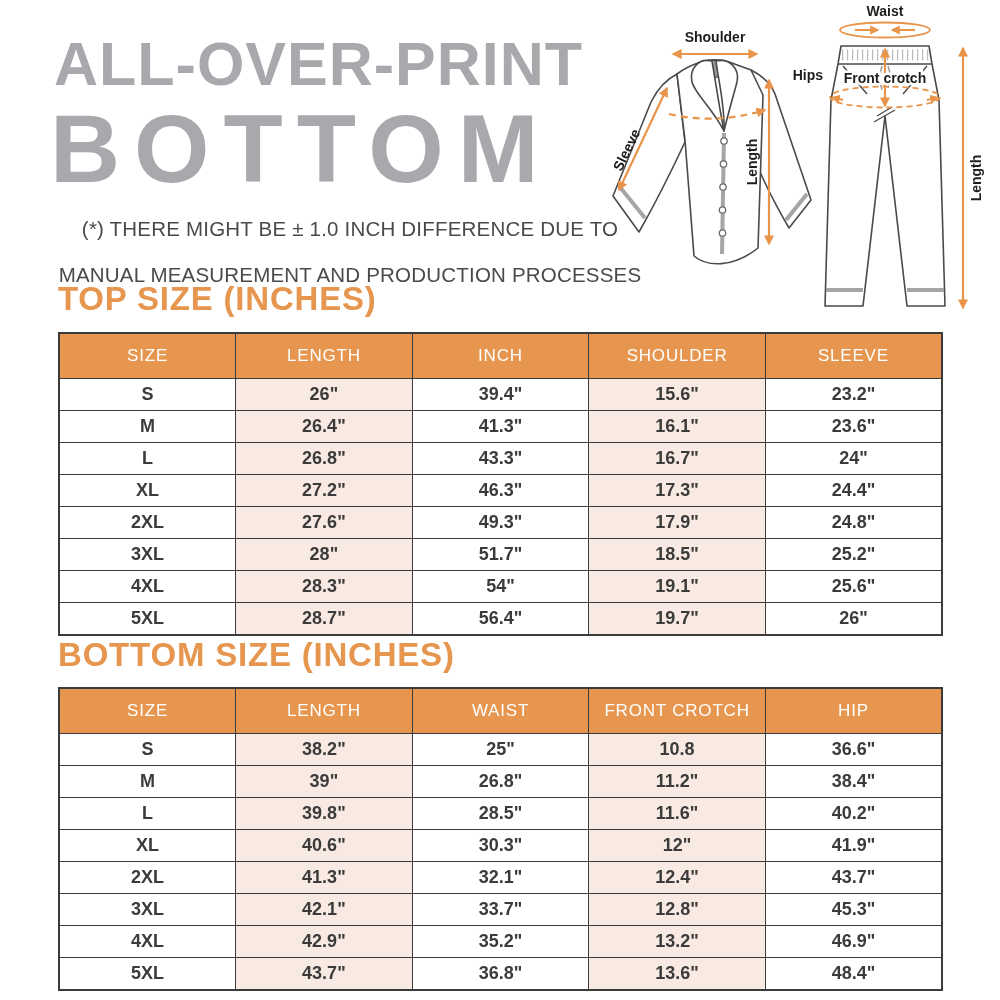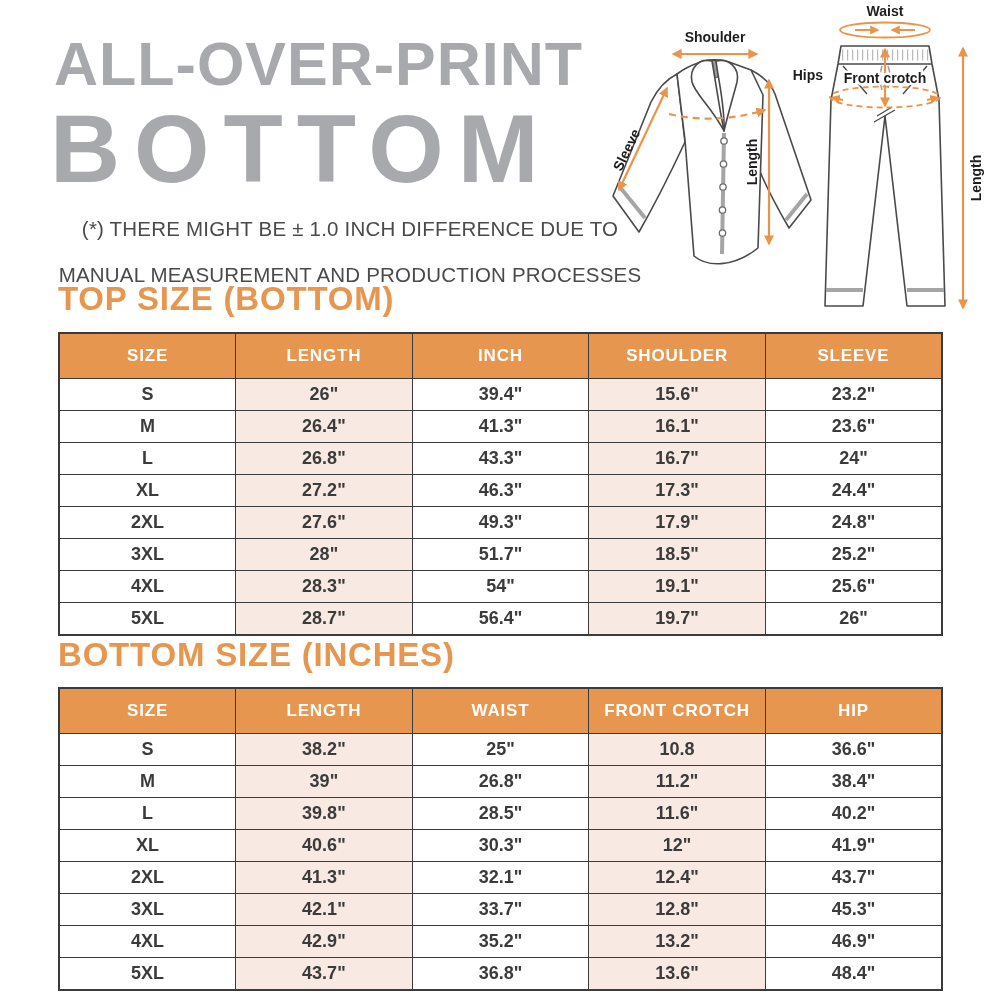--- a/index.html
+++ b/index.html
@@ -33,21 +33,21 @@
   
   table.size-table {
     position:absolute; left:58px; width:885px;
     border-collapse:collapse; table-layout:fixed;
     border:2px solid var(--line-dark);
   }
   #top-table { top:332px; }
   #bottom-table { top:687px; }
   .size-table th {
     background:var(--accent); color:#ffffff; height:42px;
-    font-size:17px; font-weight:bold; letter-spacing:0.8px;
+    font-size:17px; font-weight:normal; letter-spacing:0.8px;
     border:1.5px solid var(--line-dark); text-align:center;
   }
   .size-table td {
     height:31px; font-size:18px; font-weight:bold; color:#3b3b3b;
     border:1.5px solid var(--line-dark); text-align:center;
     background:#ffffff; padding:0;
   }
   .size-table td:nth-child(2), .size-table td:nth-child(4) { background:var(--cell-pink); }
   
   .diagram { position:absolute; left:595px; top:0; width:405px; height:332px; }
@@ -140,21 +140,21 @@
 
     <text x="120" y="42" text-anchor="middle">Shoulder</text>
     <text transform="translate(36,152) rotate(-64)" text-anchor="middle">Sleeve</text>
     <text transform="translate(162,162) rotate(-90)" text-anchor="middle">Length</text>
     <text x="290" y="16" text-anchor="middle">Waist</text>
     <text x="228" y="80" text-anchor="end">Hips</text>
     <text x="290" y="83" text-anchor="middle" class="halo">Front crotch</text>
     <text transform="translate(386,178) rotate(-90)" text-anchor="middle">Length</text>
   </svg>
 
-  <h2 class="section-heading" id="top-heading">TOP SIZE (BOTTOM)</h2>
+  <h2 class="section-heading" id="top-heading">TOP SIZE (INCHES)</h2>
   <table class="size-table" id="top-table">
     <thead>
         <tr>
           <th>SIZE</th>
           <th>LENGTH</th>
           <th>INCH</th>
           <th>SHOULDER</th>
           <th>SLEEVE</th>
         </tr>
       </thead>

